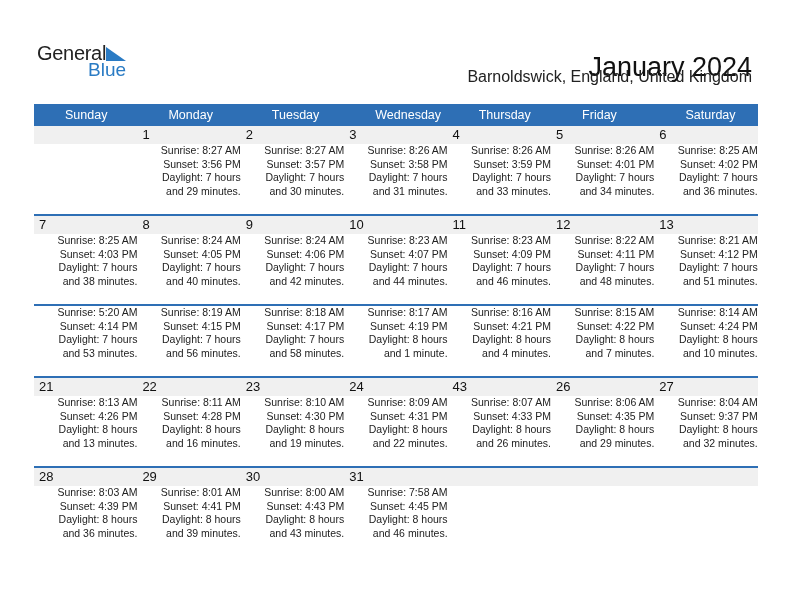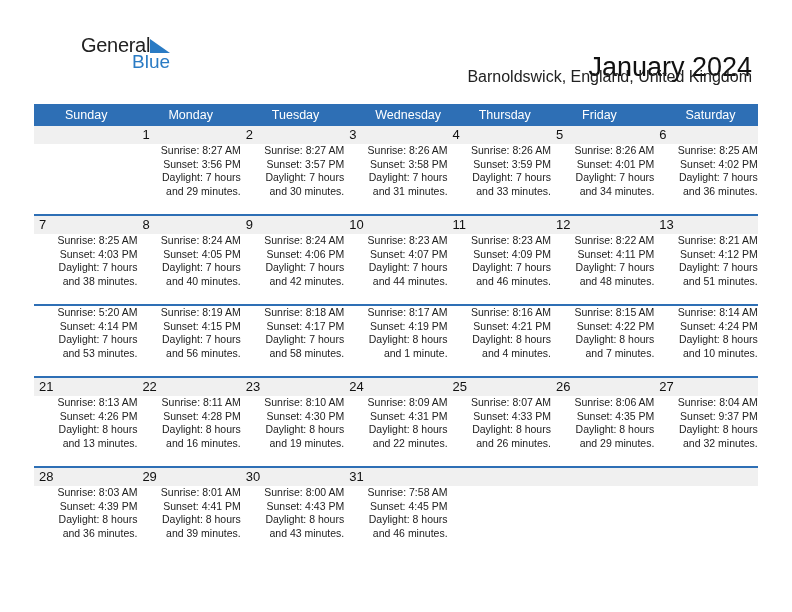--- a/index.html
+++ b/index.html
@@ -1,17 +1,17 @@
 <!DOCTYPE html>
 <html><head>
 <meta charset="utf-8">
 <style>
   html, body { margin:0; padding:0; }
   body { width:792px; height:612px; background:#fff; position:relative; font-family:"Liberation Sans", sans-serif; color:#222; overflow:hidden; }
-  .logo { position:absolute; left:37px; top:34px; width:100px; height:40px;margin-left:44px; }
+  .logo { position:absolute; left:37px; top:42px; width:100px; height:40px; }
   .logo .general { position:absolute; left:0; top:0; font-size:20px; color:#222; letter-spacing:-0.3px; }
   .logo .blue { position:absolute; left:51px; top:17px; font-size:19px; color:#2a7bc4; }
   .logo .tri { position:absolute; left:69px; top:5px; width:0; height:0; border-left:20px solid transparent; border-bottom:14px solid #2a7bc4; transform:scaleX(-1); }
   .title { position:absolute; right:40px; top:52px; font-size:27px; color:#111; }
   .subtitle { position:absolute; right:40px; top:68px; font-size:16px; color:#222; }
   .cal { position:absolute; left:34px; top:104px; width:724px; }
   .hdr { display:flex; background:#2e6fb5; height:22px; }
   .hdr div { width:103.4px; color:#fff; font-size:12.5px; line-height:22px; padding-left:5px; box-sizing:border-box;margin-left:26px; }
   .week { border-top:2px solid #2e6fb5; }
   .week:first-of-type { border-top:none; }
@@ -199,21 +199,21 @@
             <div>and 10 minutes.</div>
           </div>
         </div>
       </div>
       <div class="week">
         <div class="daynums">
           <div>21</div>
           <div>22</div>
           <div>23</div>
           <div>24</div>
-          <div>25</div>
+          <div>43</div>
           <div>26</div>
           <div>27</div>
         </div>
         <div class="details">
           <div class="cell">
             <div>Sunrise: 8:13 AM</div>
             <div>Sunset: 4:26 PM</div>
             <div>Daylight: 8 hours</div>
             <div>and 13 minutes.</div>
           </div>

